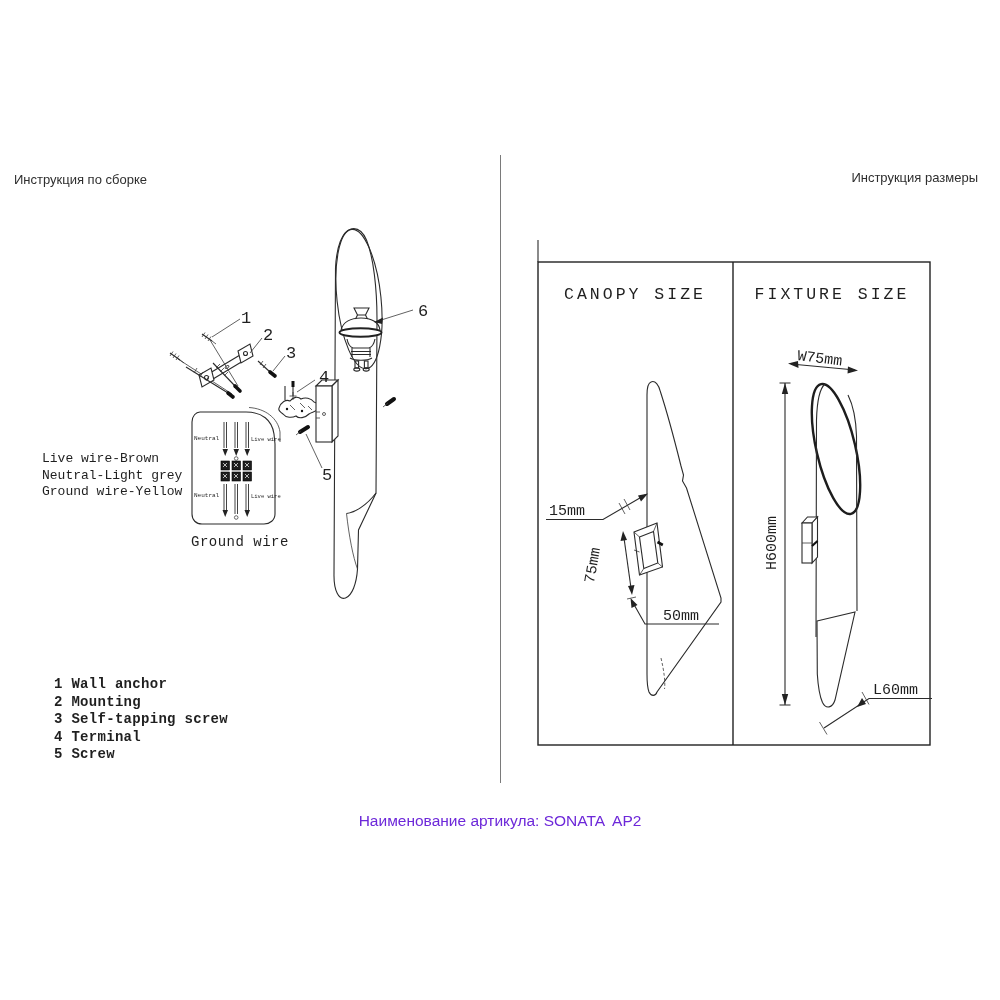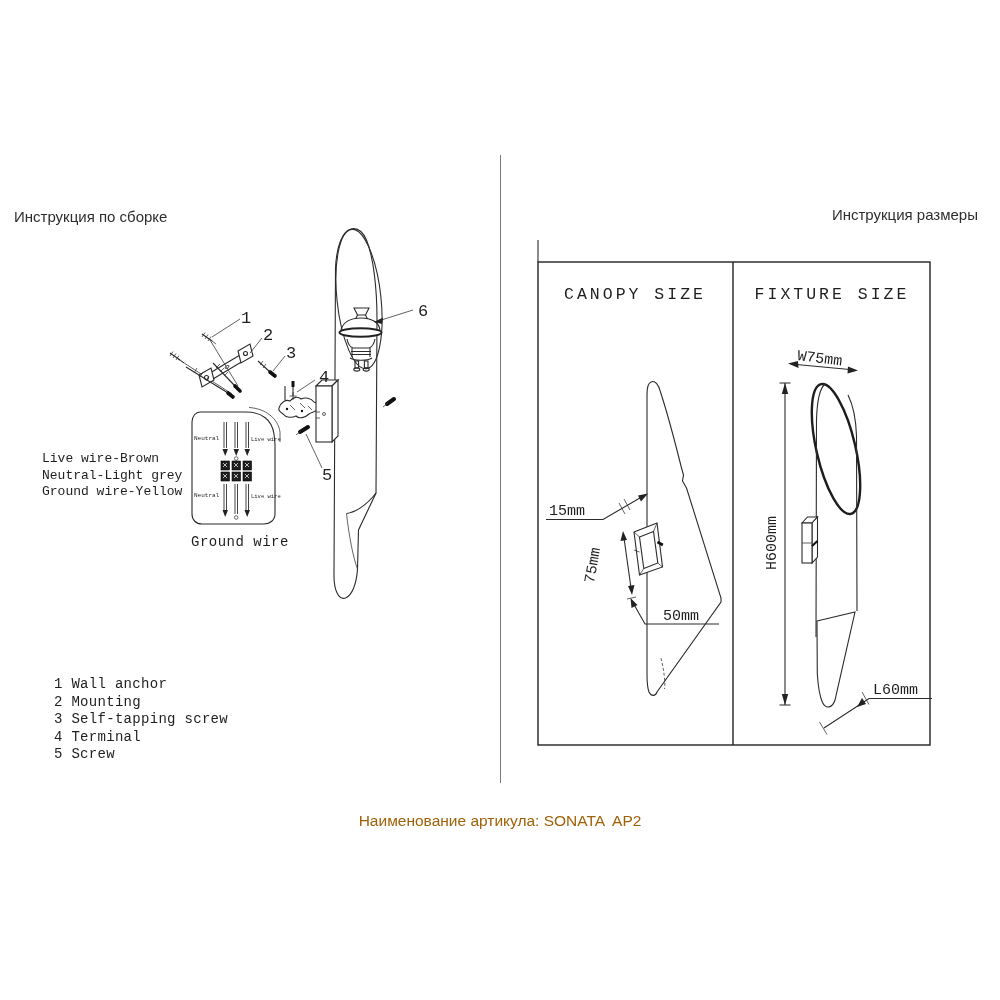--- a/index.html
+++ b/index.html
@@ -1,26 +1,26 @@
 <!DOCTYPE html>
 <html><head>
 <meta charset="utf-8">
 <style>
   html,body{margin:0;padding:0;background:#ffffff;}
   body{width:1000px;height:1000px;position:relative;overflow:hidden;
        font-family:"Liberation Sans", sans-serif;color:#1c1c1c;}
   .abs{position:absolute;}
-  .section-title{font-size:15px;color:#2e2e2e;margin-top:36px;}
+  .section-title{font-size:13px;color:#2e2e2e;}
   .title-left{left:14px;top:172px;}
   .title-right{right:22px;top:170px;}
   .v-divider{left:500px;top:155px;width:1px;height:628px;background:#7a7a7a;}
   .cad{font-family:"Liberation Mono", monospace;color:#1f1f1f;margin-left:20px;}
   .wire-colors{left:22px;top:451px;font-size:13px;line-height:16.5px;letter-spacing:0px;}
-  .parts-list{left:34px;top:676px;font-size:14px;line-height:17.5px;letter-spacing:0.3px;}
-  .caption{left:0;top:812px;width:1000px;text-align:center;font-size:15.5px;color:#a16207;white-space:pre;}
+  .parts-list{left:34px;top:676px;font-size:14px;line-height:17.5px;letter-spacing:0.3px;font-weight:bold;}
+  .caption{left:0;top:812px;width:1000px;text-align:center;font-size:15.5px;color:#6d28d9;white-space:pre;}
   svg{position:absolute;}
   svg text{fill:#1f1f1f;}
   .cadtxt{font-family:"Liberation Mono", monospace;}
   .ln{stroke:#2b2b2b;fill:none;stroke-width:1.1;}
   .thin{stroke:#3a3a3a;fill:none;stroke-width:0.8;}
   .fillw{fill:#ffffff;}
   .blk{fill:#111;stroke:none;}
 </style>
 </head>
 <body>

